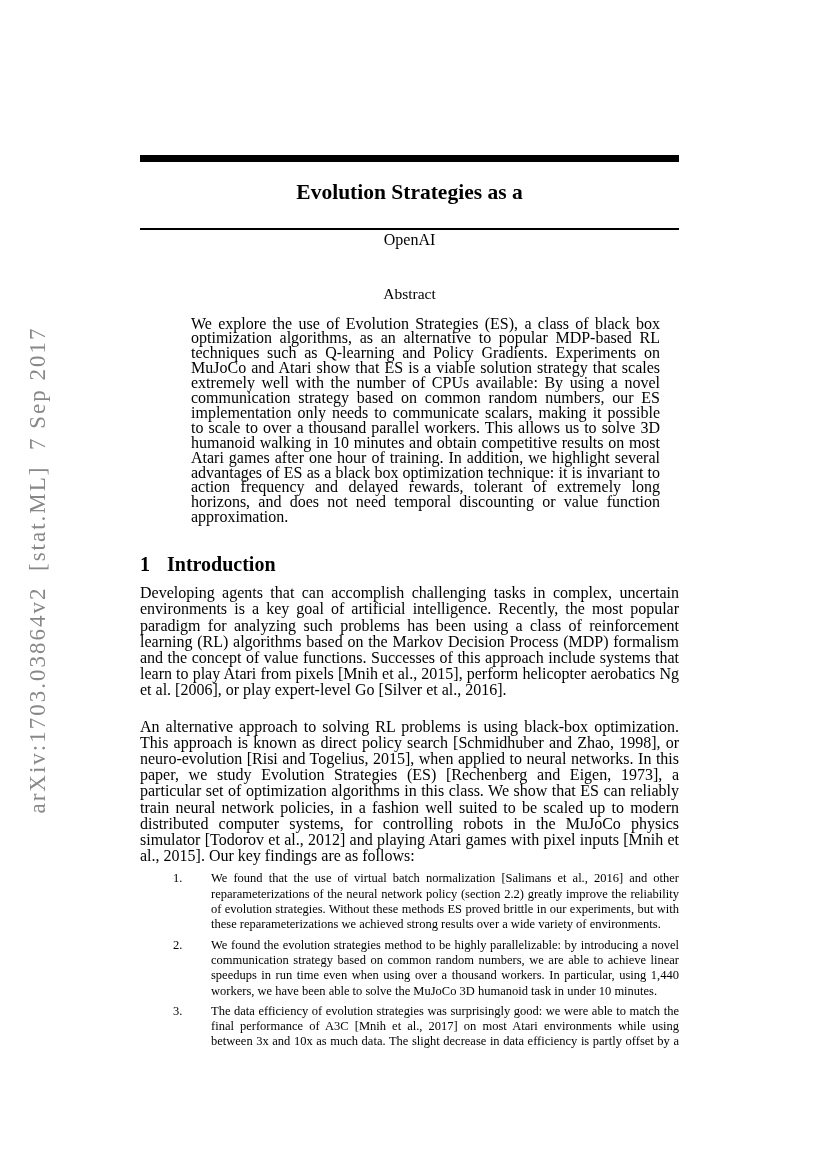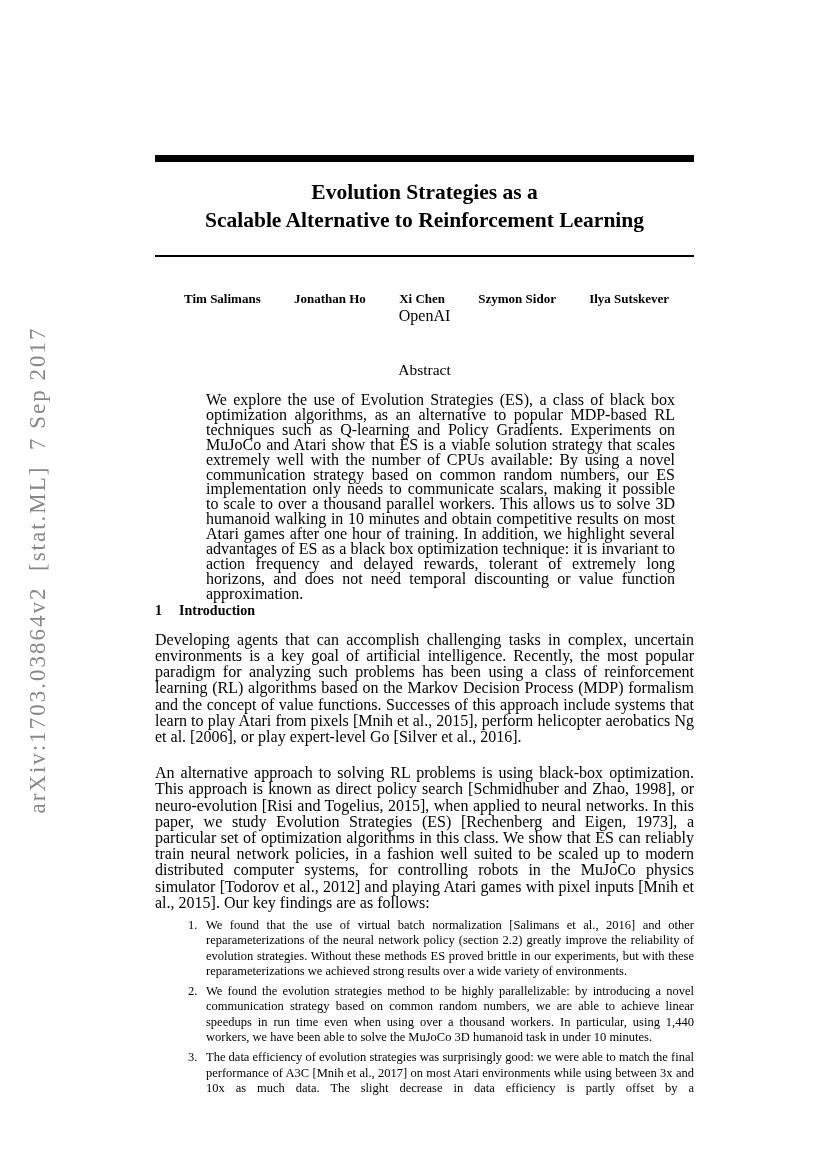--- a/index.html
+++ b/index.html
@@ -24,21 +24,21 @@
   }
   .watermark span {
     transform: rotate(-90deg);
     white-space: pre;
     font-size: 23px;
     letter-spacing: 2px;
     color: #888888;
   }
   .content {
     position: absolute;
-    left: 155px;
+    left: 140px;
     top: 0;
     width: 539px;
   }
   .rule-thick { margin-top: 155px; height: 7px; background: #000000; }
   .rule-thin  { margin-top: 21px;  height: 2px; background: #000000; }
   .title {
     margin-top: 17px;
     text-align: center;
     font-weight: bold;
     font-size: 21.5px;
@@ -65,21 +65,22 @@
     font-size: 15.5px;
     line-height: 16px;
   }
   .abstract-body {
     margin: 15px 19px 0 51px;
     font-size: 16px;
     line-height: 14.9px;
     text-align: justify;
   }
   .section-heading {
-    font-size: 14px;
+    margin-top: 30px;
+    font-size: 20px;
     font-weight: bold;
     line-height: 18px;
   }
   .sec-num { margin-right: 17px; }
   .para {
     margin: 12px 0 0 0;
     font-size: 16px;
     line-height: 16.2px;
     text-align: justify;
   }
@@ -96,50 +97,43 @@
     width: 13px;
     margin-right: 5px;
     font-size: 12.5px;
     line-height: 15.3px;
   }
   .li-text {
     flex: 1;
     font-size: 12.5px;
     line-height: 15.3px;
     text-align: justify;
+    margin-left: 20px;
   }
   .justify-last { text-align-last: justify; }
 </style>
 </head>
 <body>
 
 <div class="page">
 
   <div class="watermark">
     <span>arXiv:1703.03864v2  [stat.ML]  7 Sep 2017</span>
   </div>
 
   <div class="content">
 
     <div class="rule-thick"></div>
 
     <div class="title">
       <div>Evolution Strategies as a</div>
-      <div>Scalable Alternative to Reinforcement Learning</div>
     </div>
 
     <div class="rule-thin"></div>
 
-    <div class="authors">
-      <span>Tim Salimans</span>
-      <span>Jonathan Ho</span>
-      <span>Xi Chen</span>
-      <span>Szymon Sidor</span>
-      <span>Ilya Sutskever</span>
-    </div>
 
     <div class="affiliation">OpenAI</div>
 
     <div class="abstract-heading">Abstract</div>
 
     <div class="abstract-body">We explore the use of Evolution Strategies (ES), a class of black box optimization algorithms, as an alternative to popular MDP-based RL techniques such as Q-learning and Policy Gradients. Experiments on MuJoCo and Atari show that ES is a viable solution strategy that scales extremely well with the number of CPUs available: By using a novel communication strategy based on common random numbers, our ES implementation only needs to communicate scalars, making it possible to scale to over a thousand parallel workers. This allows us to solve 3D humanoid walking in 10 minutes and obtain competitive results on most Atari games after one hour of training. In addition, we highlight several advantages of ES as a black box optimization technique: it is invariant to action frequency and delayed rewards, tolerant of extremely long horizons, and does not need temporal discounting or value function approximation.</div>
 
     <div class="section-heading">
       <span class="sec-num">1</span><span>Introduction</span>
     </div>

